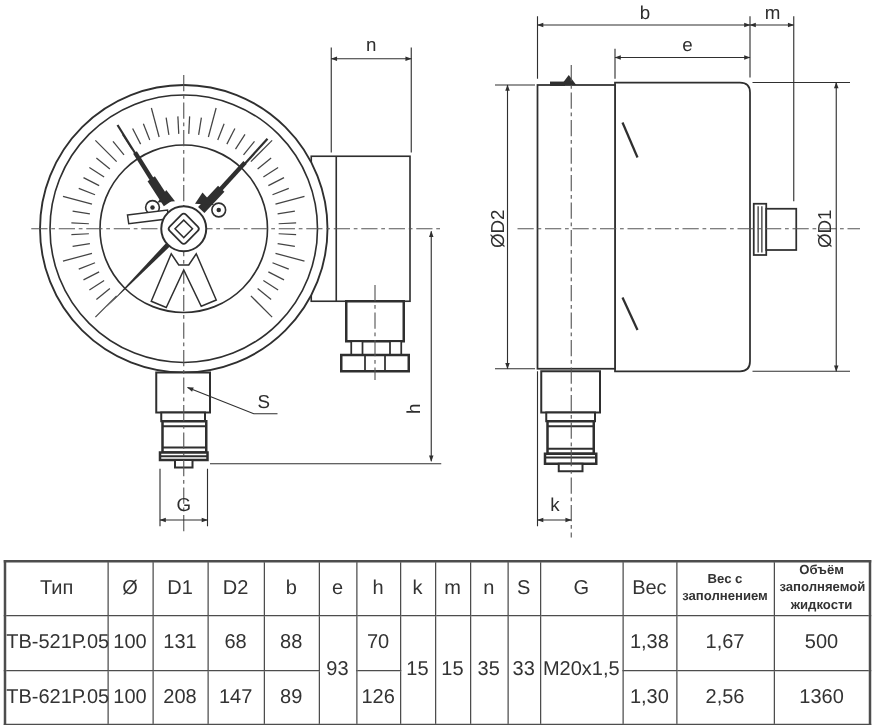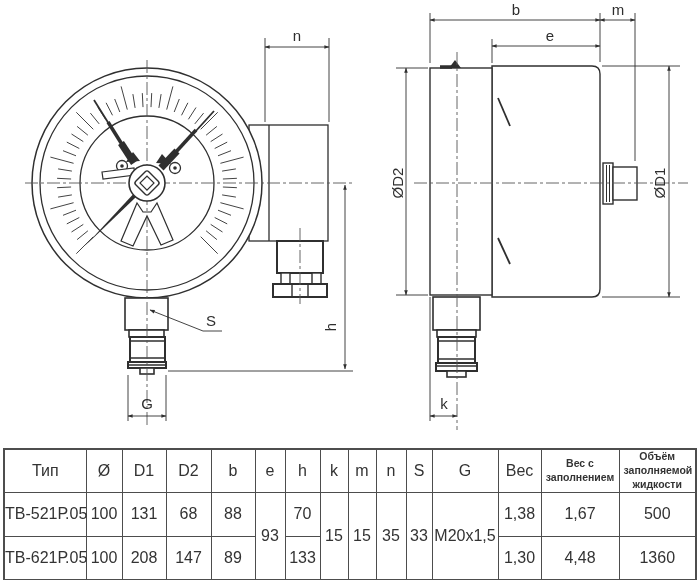--- a/index.html
+++ b/index.html
@@ -284,21 +284,21 @@
       <td>1,38</td>
       <td>1,67</td>
       <td>500</td>
     </tr>
     <tr>
       <td>ТВ-621Р.05</td>
       <td>100</td>
       <td>208</td>
       <td>147</td>
       <td>89</td>
-      <td>133</td>
+      <td>126</td>
       <td>1,30</td>
-      <td>4,48</td>
+      <td>2,56</td>
       <td>1360</td>
     </tr>
   </tbody>
 </table>
 
 </div>
 
 </body></html>

